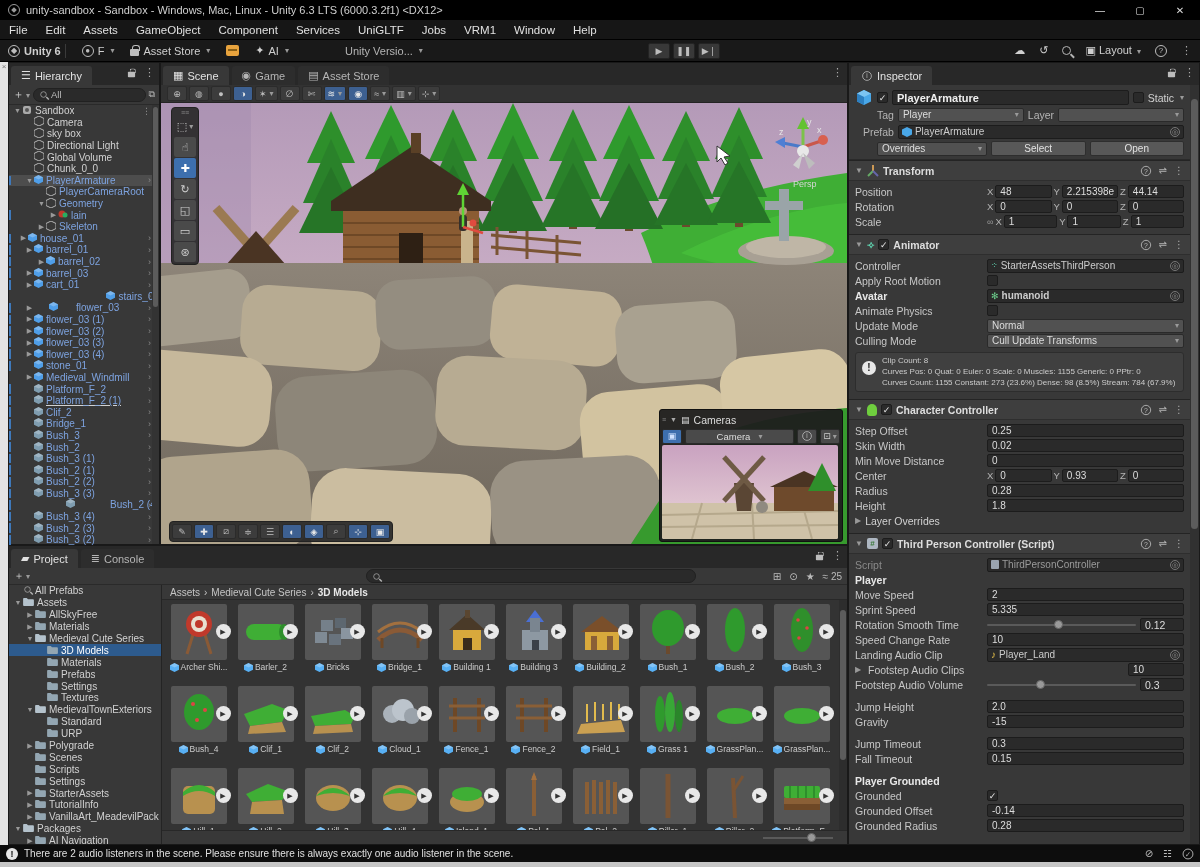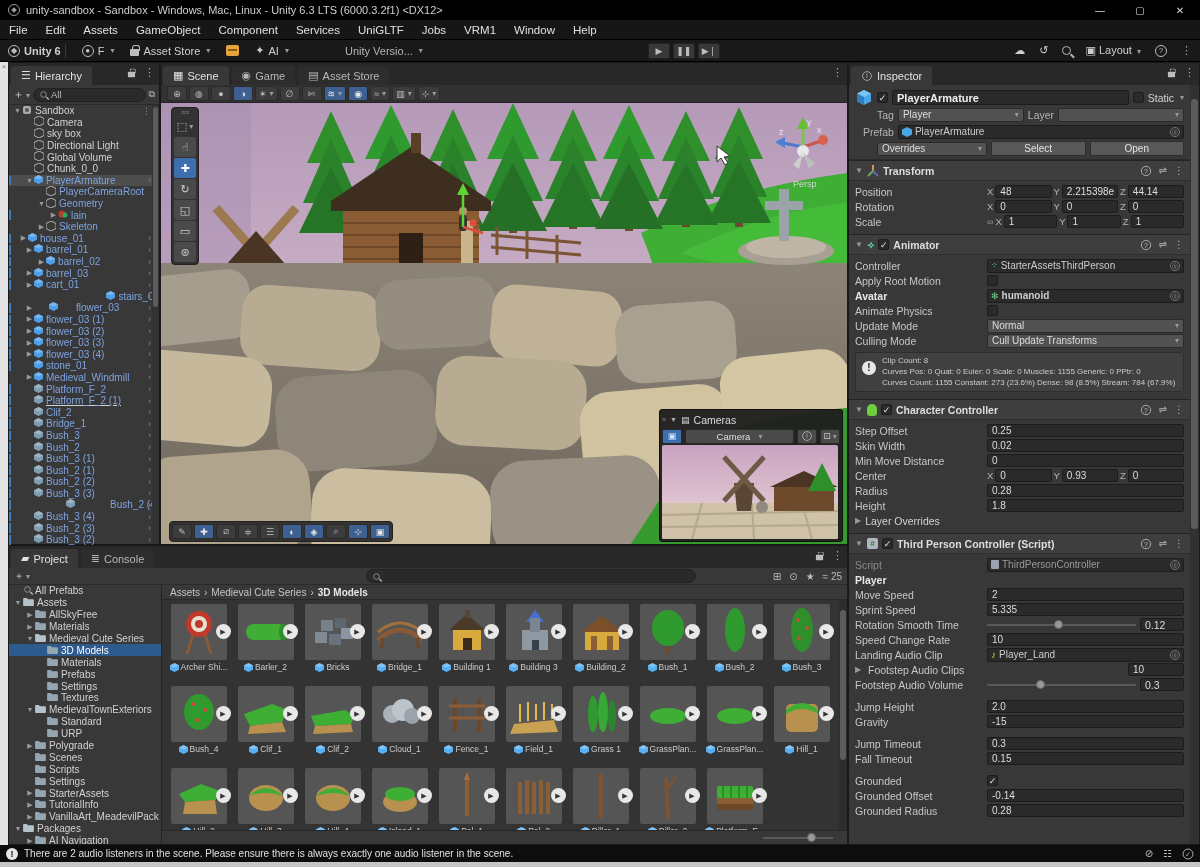--- a/index.html
+++ b/index.html
@@ -1149,20 +1149,23 @@
               <div class="prow">
                 <span class="plabel">Jump Timeout</span>
                 <span class="pfield">0.3</span>
               </div>
               <div class="prow">
                 <span class="plabel">Fall Timeout</span>
                 <span class="pfield">0.15</span>
               </div>
               <div style="height: 7px;"></div>
               <div class="prow">
+                <span class="plabel hdr">Player Grounded</span>
+              </div>
+              <div class="prow">
                 <span class="plabel">Grounded</span>
                 <span class="chk">✓</span>
               </div>
               <div class="prow">
                 <span class="plabel">Grounded Offset</span>
                 <span class="pfield">-0.14</span>
               </div>
               <div class="prow">
                 <span class="plabel">Grounded Radius</span>
                 <span class="pfield">0.28</span>
@@ -1577,20 +1580,35 @@
               <div class="tlabel">
                 <svg width="9" height="9" viewBox="0 0 10 10">
                   <path d="M5 0 L10 2.5 V7.5 L5 10 L0 7.5 V2.5 Z" fill="#58b0f4"></path>
                   <path d="M5 0 L10 2.5 L5 5 L0 2.5 Z" fill="#fff" opacity="0.25"></path>
                 </svg>
                 <span>Fence_1</span>
               </div>
             </div>
             <div class="tile">
               <div class="thumbbox"><svg width="56" height="56">
+                  <line x1="16" y1="12" x2="16" y2="46" stroke="#6e4826" stroke-width="4"></line>
+                  <line x1="40" y1="12" x2="40" y2="46" stroke="#6e4826" stroke-width="4"></line>
+                  <line x1="10" y1="20" x2="46" y2="20" stroke="#8a5f36" stroke-width="3"></line>
+                  <line x1="10" y1="32" x2="46" y2="32" stroke="#8a5f36" stroke-width="3"></line>
+                </svg><span class="playov">▶</span></div>
+              <div class="tlabel">
+                <svg width="9" height="9" viewBox="0 0 10 10">
+                  <path d="M5 0 L10 2.5 V7.5 L5 10 L0 7.5 V2.5 Z" fill="#58b0f4"></path>
+                  <path d="M5 0 L10 2.5 L5 5 L0 2.5 Z" fill="#fff" opacity="0.25"></path>
+                </svg>
+                <span>Fence_2</span>
+              </div>
+            </div>
+            <div class="tile">
+              <div class="thumbbox"><svg width="56" height="56">
                   <polygon points="8,38 48,34 52,46 4,48" fill="#caa052"></polygon>
                   <g stroke="#e2bb4e" stroke-width="2">
                     <line x1="14" y1="36" x2="14" y2="18"></line>
                     <line x1="22" y1="35" x2="22" y2="16"></line>
                     <line x1="30" y1="34" x2="30" y2="18"></line>
                     <line x1="38" y1="34" x2="38" y2="16"></line>
                     <line x1="46" y1="33" x2="46" y2="18"></line>
                   </g>
                 </svg><span class="playov">▶</span></div>
               <div class="tlabel">

